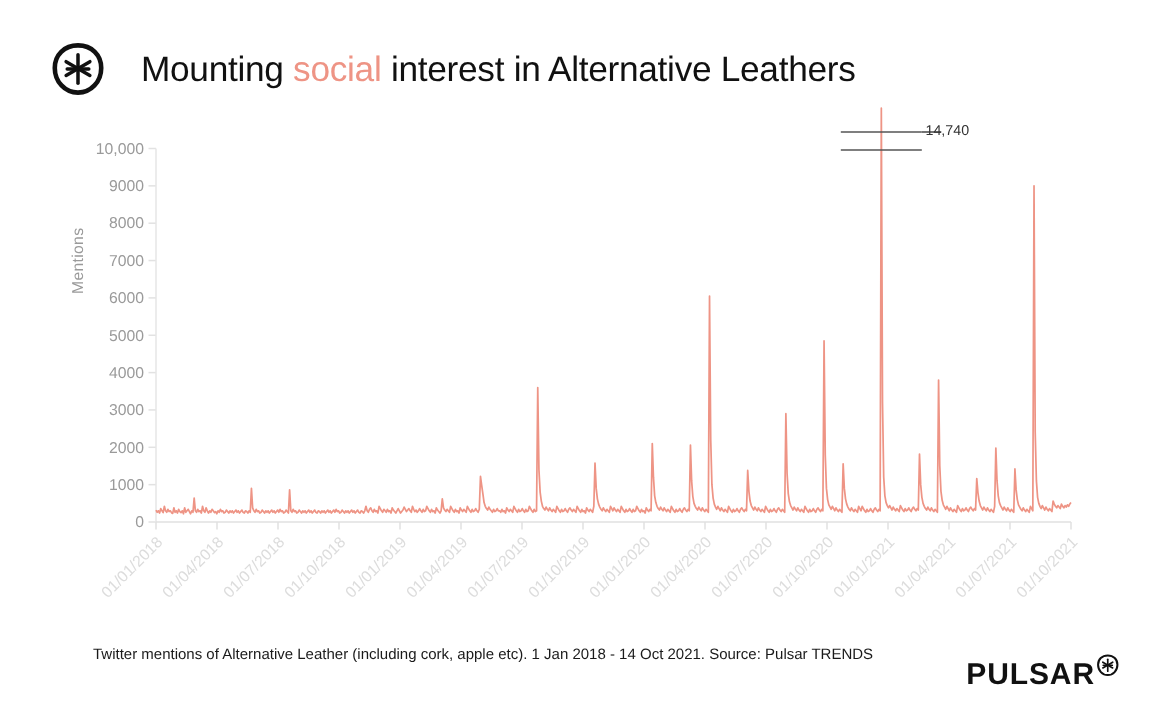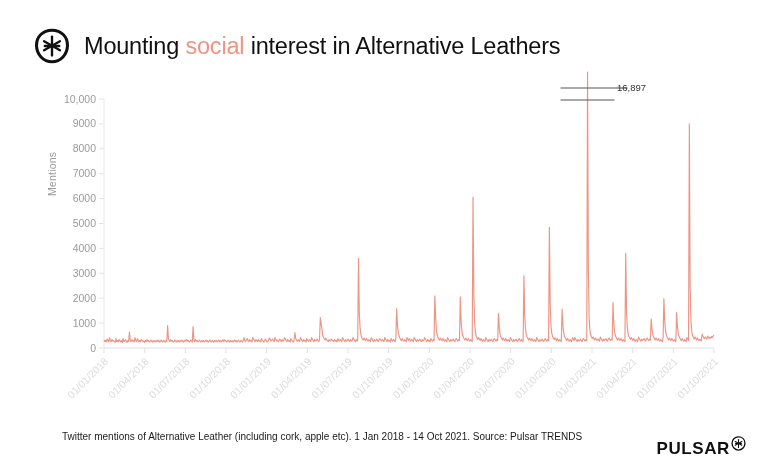--- a/index.html
+++ b/index.html
@@ -7,21 +7,21 @@
     width: 768px; height: 475px;
     background: #ffffff;
     font-family: "Liberation Sans", sans-serif;
     overflow: hidden;
   }
   #root { position: relative; width: 768px; height: 475px; }
 
   
   .header {
     position: absolute; left: 34px; top: 28px;
-    display: flex; align-items: center; gap: 14px;
+    display: flex; align-items: center; gap: 24px;
   }
   .brand-mark { width: 36px; height: 36px; display: block; flex: none; }
   .title {
     font-size: 23.5px; font-weight: 400; color: #111111;
     letter-spacing: -0.2px; white-space: nowrap;
   }
   .title .accent { color: #EE9485; }
 
   
   .chart-area { position: absolute; left: 0; top: 0; width: 768px; height: 430px; }
@@ -44,21 +44,21 @@
   
   .footer-note {
     position: absolute; left: 62px; top: 431px;
     font-size: 10px; color: #1a1a1a; white-space: nowrap;
   }
   .footer-brand {
     position: absolute; right: 22px; top: 440px;
     display: flex; align-items: flex-start; gap: 1px;
   }
   .footer-brand .wordmark {
-    font-size: 17px; font-weight: 700; color: #111111;
+    font-size: 20px; font-weight: 700; color: #111111;
     letter-spacing: 0.6px; line-height: 1;
   }
   .footer-brand .mini-mark { width: 15px; height: 15px; display: block; margin-top: -4px; }
 </style>
 </head>
 <body>
 
 <div id="root">
 
   <div class="header">
@@ -150,21 +150,21 @@
           <path d="M104.00 340.03 L104.80 341.53 L105.59 340.53 L106.39 342.02 L107.18 339.04 L107.98 340.53 L108.77 341.77 L109.57 337.54 L110.36 340.53 L111.16 341.53 L111.95 339.53 L112.75 341.03 L113.54 340.53 L114.34 341.77 L115.13 342.27 L115.93 338.54 L116.72 341.53 L117.52 340.53 L118.32 342.02 L119.11 339.53 L119.91 341.03 L120.70 341.77 L121.50 340.53 L122.29 342.52 L123.09 338.54 L123.88 341.53 L124.68 340.53 L125.47 339.53 L126.27 341.03 L127.06 342.52 L127.86 340.53 L128.65 341.53 L129.45 332.06 L130.25 340.53 L131.04 341.53 L131.84 339.53 L132.63 341.03 L133.43 340.53 L134.22 342.02 L135.02 337.54 L135.81 340.53 L136.61 341.53 L137.40 338.54 L138.20 340.53 L138.99 342.02 L139.79 340.53 L140.58 341.53 L141.38 339.53 L142.17 340.53 L142.97 341.77 L143.77 341.03 L144.56 342.52 L145.36 340.53 L146.15 341.53 L146.95 339.53 L147.74 341.03 L148.54 340.53 L149.33 342.02 L150.13 341.53 L150.92 340.03 L151.72 341.03 L152.51 342.02 L153.31 340.53 L154.10 341.53 L154.90 340.53 L155.69 342.02 L156.49 341.03 L157.29 340.03 L158.08 341.53 L158.88 340.53 L159.67 342.02 L160.47 341.03 L161.26 340.03 L162.06 341.53 L162.85 342.02 L163.65 340.53 L164.44 341.03 L165.24 342.02 L166.03 340.53 L166.83 341.53 L167.62 325.59 L168.42 338.54 L169.22 340.53 L170.01 341.53 L170.81 339.53 L171.60 341.03 L172.40 340.53 L173.19 342.02 L173.99 341.53 L174.78 340.03 L175.58 341.03 L176.37 342.02 L177.17 340.53 L177.96 341.53 L178.76 340.53 L179.55 342.02 L180.35 341.03 L181.14 340.03 L181.94 341.53 L182.74 340.53 L183.53 342.02 L184.33 341.03 L185.12 340.03 L185.92 341.53 L186.71 339.53 L187.51 341.03 L188.30 340.53 L189.10 342.02 L189.89 341.53 L190.69 340.03 L191.48 341.03 L192.28 342.02 L193.07 326.59 L193.87 340.53 L194.66 341.53 L195.46 339.53 L196.26 341.03 L197.05 340.53 L197.85 342.02 L198.64 341.53 L199.44 340.03 L200.23 341.03 L201.03 342.02 L201.82 340.53 L202.62 341.53 L203.41 340.53 L204.21 342.02 L205.00 341.03 L205.80 340.03 L206.59 341.53 L207.39 340.53 L208.19 342.02 L208.98 341.03 L209.78 340.03 L210.57 341.53 L211.37 342.02 L212.16 340.53 L212.96 341.03 L213.75 342.02 L214.55 340.53 L215.34 341.53 L216.14 340.53 L216.93 342.02 L217.73 341.03 L218.52 340.03 L219.32 341.53 L220.11 340.53 L220.91 342.02 L221.71 341.03 L222.50 340.03 L223.30 341.53 L224.09 339.53 L224.89 341.03 L225.68 340.53 L226.48 342.02 L227.27 341.53 L228.07 340.03 L228.86 341.03 L229.66 342.02 L230.45 340.53 L231.25 341.53 L232.04 340.53 L232.84 342.02 L233.63 341.03 L234.43 340.03 L235.23 341.53 L236.02 340.53 L236.82 342.02 L237.61 341.03 L238.41 340.03 L239.20 341.53 L240.00 342.02 L240.79 340.53 L241.59 341.03 L242.38 342.02 L243.18 340.53 L243.97 337.54 L244.77 340.53 L245.56 341.53 L246.36 339.53 L247.16 338.54 L247.95 340.53 L248.75 341.53 L249.54 339.53 L250.34 341.03 L251.13 340.53 L251.93 342.02 L252.72 337.54 L253.52 339.04 L254.31 340.53 L255.11 341.53 L255.90 339.53 L256.70 340.53 L257.49 341.53 L258.29 339.53 L259.08 341.03 L259.88 340.53 L260.68 342.02 L261.47 338.54 L262.27 340.03 L263.06 341.03 L263.86 342.02 L264.65 340.53 L265.45 339.04 L266.24 340.53 L267.04 342.02 L267.83 341.03 L268.63 340.03 L269.42 338.04 L270.22 339.53 L271.01 341.03 L271.81 340.03 L272.60 339.04 L273.40 340.53 L274.20 341.53 L274.99 337.54 L275.79 339.53 L276.58 341.03 L277.38 340.03 L278.17 341.53 L278.97 340.53 L279.76 339.04 L280.56 340.53 L281.35 341.53 L282.15 339.53 L282.94 341.03 L283.74 340.53 L284.53 337.54 L285.33 339.04 L286.13 340.53 L286.92 341.53 L287.72 339.53 L288.51 341.03 L289.31 340.53 L290.10 342.02 L290.90 338.54 L291.69 340.03 L292.49 341.03 L293.28 342.02 L294.08 340.53 L294.87 332.56 L295.67 338.54 L296.46 340.03 L297.26 341.03 L298.05 339.53 L298.85 340.53 L299.65 341.53 L300.44 337.54 L301.24 339.04 L302.03 340.53 L302.83 341.53 L303.62 339.53 L304.42 341.03 L305.21 340.53 L306.01 342.02 L306.80 338.54 L307.60 340.03 L308.39 341.03 L309.19 339.53 L309.98 340.53 L310.78 341.53 L311.57 337.54 L312.37 339.04 L313.17 340.53 L313.96 341.53 L314.76 339.53 L315.55 341.03 L316.35 340.53 L317.14 339.04 L317.94 340.53 L318.73 341.53 L319.53 339.53 L320.32 317.62 L321.12 323.60 L321.91 329.08 L322.71 335.05 L323.50 337.54 L324.30 339.04 L325.10 340.03 L325.89 338.04 L326.69 339.53 L327.48 340.53 L328.28 341.53 L329.07 339.53 L329.87 341.03 L330.66 340.53 L331.46 339.04 L332.25 340.53 L333.05 340.53 L333.84 341.53 L334.64 339.53 L335.43 341.03 L336.23 340.53 L337.02 342.02 L337.82 338.54 L338.62 340.03 L339.41 341.03 L340.21 339.53 L341.00 340.53 L341.80 341.53 L342.59 337.54 L343.39 339.04 L344.18 340.53 L344.98 341.53 L345.77 339.53 L346.57 341.03 L347.36 340.53 L348.16 339.04 L348.95 340.53 L349.75 341.53 L350.54 339.53 L351.34 341.03 L352.14 340.53 L352.93 337.54 L353.73 339.04 L354.52 340.53 L355.32 341.53 L356.11 339.53 L356.91 341.03 L357.70 340.53 L358.50 258.36 L359.29 313.14 L360.09 328.08 L360.88 334.06 L361.68 337.54 L362.47 339.04 L363.27 340.03 L364.07 338.04 L364.86 339.53 L365.66 340.53 L366.45 338.54 L367.25 340.03 L368.04 341.03 L368.84 339.53 L369.63 340.53 L370.43 341.53 L371.22 337.54 L372.02 339.04 L372.81 340.53 L373.61 341.53 L374.40 339.53 L375.20 341.03 L375.99 340.53 L376.79 339.04 L377.59 340.53 L378.38 341.53 L379.18 339.53 L379.97 338.54 L380.77 340.03 L381.56 341.03 L382.36 339.53 L383.15 340.53 L383.95 341.53 L384.74 337.54 L385.54 339.04 L386.33 340.53 L387.13 341.53 L387.92 339.53 L388.72 341.03 L389.51 340.53 L390.31 342.02 L391.11 338.54 L391.90 340.03 L392.70 341.03 L393.49 339.53 L394.29 340.53 L395.08 341.53 L395.88 337.54 L396.67 308.66 L397.47 325.59 L398.26 332.56 L399.06 336.05 L399.85 338.04 L400.65 339.53 L401.44 340.53 L402.24 338.54 L403.04 340.03 L403.83 341.03 L404.63 339.53 L405.42 340.53 L406.22 341.53 L407.01 337.54 L407.81 339.04 L408.60 340.53 L409.40 338.54 L410.19 340.03 L410.99 341.03 L411.78 339.53 L412.58 340.53 L413.37 341.53 L414.17 337.54 L414.96 339.04 L415.76 340.53 L416.56 341.53 L417.35 339.53 L418.15 341.03 L418.94 340.53 L419.74 339.04 L420.53 340.53 L421.33 341.53 L422.12 339.53 L422.92 341.03 L423.71 340.53 L424.51 337.54 L425.30 339.04 L426.10 340.53 L426.89 341.53 L427.69 339.53 L428.49 341.03 L429.28 340.53 L430.08 342.02 L430.87 338.54 L431.67 340.03 L432.46 341.03 L433.26 339.53 L434.05 340.53 L434.85 295.71 L435.64 318.12 L436.44 330.57 L437.23 335.05 L438.03 337.54 L438.82 339.04 L439.62 340.03 L440.41 338.04 L441.21 339.53 L442.01 340.53 L442.80 338.54 L443.60 340.03 L444.39 341.03 L445.19 339.53 L445.98 340.53 L446.78 341.53 L447.57 337.54 L448.37 339.04 L449.16 340.53 L449.96 341.53 L450.75 339.53 L451.55 341.03 L452.34 340.53 L453.14 339.04 L453.93 340.53 L454.73 341.53 L455.53 339.53 L456.32 338.54 L457.12 340.03 L457.91 341.03 L458.71 339.53 L459.50 340.53 L460.30 296.71 L461.09 320.61 L461.89 331.07 L462.68 335.55 L463.48 337.54 L464.27 339.04 L465.07 340.03 L465.86 338.04 L466.66 339.53 L467.46 340.53 L468.25 338.54 L469.05 340.03 L469.84 341.03 L470.64 339.53 L471.43 340.53 L472.23 341.53 L473.02 197.36 L473.82 293.22 L474.61 323.10 L475.41 332.06 L476.20 336.05 L477.00 338.04 L477.79 339.53 L478.59 337.54 L479.38 339.04 L480.18 340.53 L480.98 338.54 L481.77 340.03 L482.57 341.03 L483.36 339.53 L484.16 340.53 L484.95 341.53 L485.75 337.54 L486.54 339.04 L487.34 340.53 L488.13 341.53 L488.93 339.53 L489.72 341.03 L490.52 340.53 L491.31 339.04 L492.11 340.53 L492.90 341.53 L493.70 339.53 L494.50 338.54 L495.29 340.03 L496.09 341.03 L496.88 339.53 L497.68 340.53 L498.47 313.64 L499.27 327.58 L500.06 334.06 L500.86 337.04 L501.65 338.54 L502.45 340.03 L503.24 338.04 L504.04 339.53 L504.83 340.53 L505.63 338.54 L506.43 340.03 L507.22 341.03 L508.02 339.53 L508.81 340.53 L509.61 341.53 L510.40 337.54 L511.20 339.04 L511.99 340.53 L512.79 341.53 L513.58 339.53 L514.38 341.03 L515.17 340.53 L515.97 339.04 L516.76 340.53 L517.56 341.53 L518.35 339.53 L519.15 338.54 L519.95 340.03 L520.74 341.03 L521.54 339.53 L522.33 340.53 L523.13 341.53 L523.92 275.79 L524.72 315.63 L525.51 329.08 L526.31 334.55 L527.10 337.04 L527.90 338.54 L528.69 340.03 L529.49 338.04 L530.28 339.53 L531.08 340.53 L531.87 338.54 L532.67 340.03 L533.47 341.03 L534.26 339.53 L535.06 340.53 L535.85 341.53 L536.65 337.54 L537.44 339.04 L538.24 340.53 L539.03 341.53 L539.83 339.53 L540.62 341.03 L541.42 340.53 L542.21 339.04 L543.01 340.53 L543.80 341.53 L544.60 339.53 L545.40 338.54 L546.19 340.03 L546.99 341.03 L547.78 339.53 L548.58 340.53 L549.37 227.24 L550.17 303.18 L550.96 325.59 L551.76 333.06 L552.55 336.55 L553.35 338.04 L554.14 339.53 L554.94 337.54 L555.73 339.04 L556.53 340.53 L557.32 338.54 L558.12 340.03 L558.92 341.03 L559.71 339.53 L560.51 340.53 L561.30 341.53 L562.10 309.16 L562.89 325.59 L563.69 332.56 L564.48 336.05 L565.28 338.04 L566.07 339.53 L566.87 340.53 L567.66 338.54 L568.46 340.03 L569.25 341.03 L570.05 339.53 L570.84 340.53 L571.64 341.53 L572.44 337.54 L573.23 339.04 L574.03 340.53 L574.82 337.54 L575.62 339.04 L576.41 340.53 L577.21 341.53 L578.00 339.53 L578.80 341.03 L579.59 340.53 L580.39 339.04 L581.18 340.53 L581.98 341.53 L582.77 339.53 L583.57 338.54 L584.37 340.03 L585.16 341.03 L585.96 339.53 L586.75 340.53 L587.55 72.00 L588.34 268.32 L589.14 318.12 L589.93 330.57 L590.73 335.05 L591.52 337.04 L592.32 338.54 L593.11 337.04 L593.91 338.54 L594.70 340.03 L595.50 338.04 L596.29 339.53 L597.09 340.53 L597.89 339.04 L598.68 340.03 L599.48 341.03 L600.27 337.04 L601.07 338.54 L601.86 340.03 L602.66 341.03 L603.45 339.04 L604.25 340.53 L605.04 340.03 L605.84 338.54 L606.63 340.03 L607.43 341.03 L608.22 339.04 L609.02 338.04 L609.81 339.53 L610.61 340.53 L611.41 339.04 L612.20 340.03 L613.00 302.68 L613.79 323.10 L614.59 331.57 L615.38 335.55 L616.18 337.54 L616.97 339.04 L617.77 340.03 L618.56 338.04 L619.36 339.53 L620.15 340.53 L620.95 338.54 L621.74 340.03 L622.54 341.03 L623.34 339.53 L624.13 340.53 L624.93 341.53 L625.72 253.38 L626.52 310.65 L627.31 327.58 L628.11 333.56 L628.90 336.55 L629.70 338.04 L630.49 339.53 L631.29 337.54 L632.08 339.04 L632.88 340.53 L633.67 338.54 L634.47 340.03 L635.26 341.03 L636.06 339.53 L636.86 340.53 L637.65 341.53 L638.45 337.04 L639.24 338.54 L640.04 340.03 L640.83 341.03 L641.63 339.04 L642.42 340.53 L643.22 340.03 L644.01 338.54 L644.81 340.03 L645.60 341.03 L646.40 339.04 L647.19 338.04 L647.99 339.53 L648.78 340.53 L649.58 339.04 L650.38 340.03 L651.17 319.12 L651.97 328.58 L652.76 334.06 L653.56 337.04 L654.35 338.54 L655.15 340.03 L655.94 338.04 L656.74 339.53 L657.53 340.53 L658.33 338.54 L659.12 340.03 L659.92 341.03 L660.71 339.53 L661.51 340.53 L662.31 341.53 L663.10 337.54 L663.90 298.70 L664.69 320.61 L665.49 330.57 L666.28 335.05 L667.08 337.04 L667.87 338.54 L668.67 340.03 L669.46 338.04 L670.26 339.53 L671.05 340.53 L671.85 338.54 L672.64 340.03 L673.44 341.03 L674.23 339.53 L675.03 340.53 L675.83 341.53 L676.62 312.64 L677.42 326.59 L678.21 333.06 L679.01 336.55 L679.80 338.04 L680.60 339.53 L681.39 340.53 L682.19 338.54 L682.98 340.03 L683.78 341.03 L684.57 339.53 L685.37 340.53 L686.16 341.53 L686.96 337.54 L687.75 339.04 L688.55 340.53 L689.35 123.90 L690.14 288.24 L690.94 320.61 L691.73 331.57 L692.53 335.55 L693.32 337.54 L694.12 339.04 L694.91 337.04 L695.71 338.54 L696.50 340.03 L697.30 338.04 L698.09 339.53 L698.89 340.53 L699.68 339.04 L700.48 340.03 L701.28 341.03 L702.07 334.06 L702.87 336.05 L703.66 337.54 L704.46 338.54 L705.25 337.04 L706.05 338.04 L706.84 339.04 L707.64 336.05 L708.43 337.54 L709.23 338.54 L710.02 337.04 L710.82 338.04 L711.61 336.55 L712.41 337.54 L713.20 336.05 L714.00 335.05" fill="none" stroke="#EE9485" stroke-width="1.15" stroke-linejoin="round" clip-path="url(#plotclip)"></path>
         </g>
       <g id="break-marker">
           <line x1="560.5462842242503" y1="88" x2="614.5462842242503" y2="88" stroke="#555555" stroke-width="1.1"></line>
           <line x1="560.5462842242503" y1="100" x2="614.5462842242503" y2="100" stroke="#555555" stroke-width="1.1"></line>
           <line x1="614.5462842242503" y1="88" x2="627.5462842242503" y2="88" stroke="#555555" stroke-width="1.1"></line>
         </g>
     </svg>
 
     <div class="y-axis-title">Mentions</div>
-    <div class="callout-label">16,897</div>
+    <div class="callout-label">14,740</div>
   </div>
 
   <div class="footer-note">Twitter mentions of Alternative Leather (including cork, apple etc). 1 Jan 2018 - 14 Oct 2021. Source: Pulsar TRENDS</div>
   <div class="footer-brand">
     <span class="wordmark">PULSAR</span>
     <svg class="mini-mark" viewBox="0 0 40 40">
       <path d="M20 2.5 C30.2 2.5 37.2 9.6 37.2 19.2 C37.2 29.4 29.6 37.5 20 37.5
                C10.4 37.5 2.8 29.4 2.8 19.2 C2.8 9.6 9.8 2.5 20 2.5 Z" fill="none" stroke="#111111" stroke-width="3.6"></path>
       <g stroke="#111111" stroke-width="3" stroke-linecap="round">
         <line x1="20" y1="9.5" x2="20" y2="30.5"></line>

